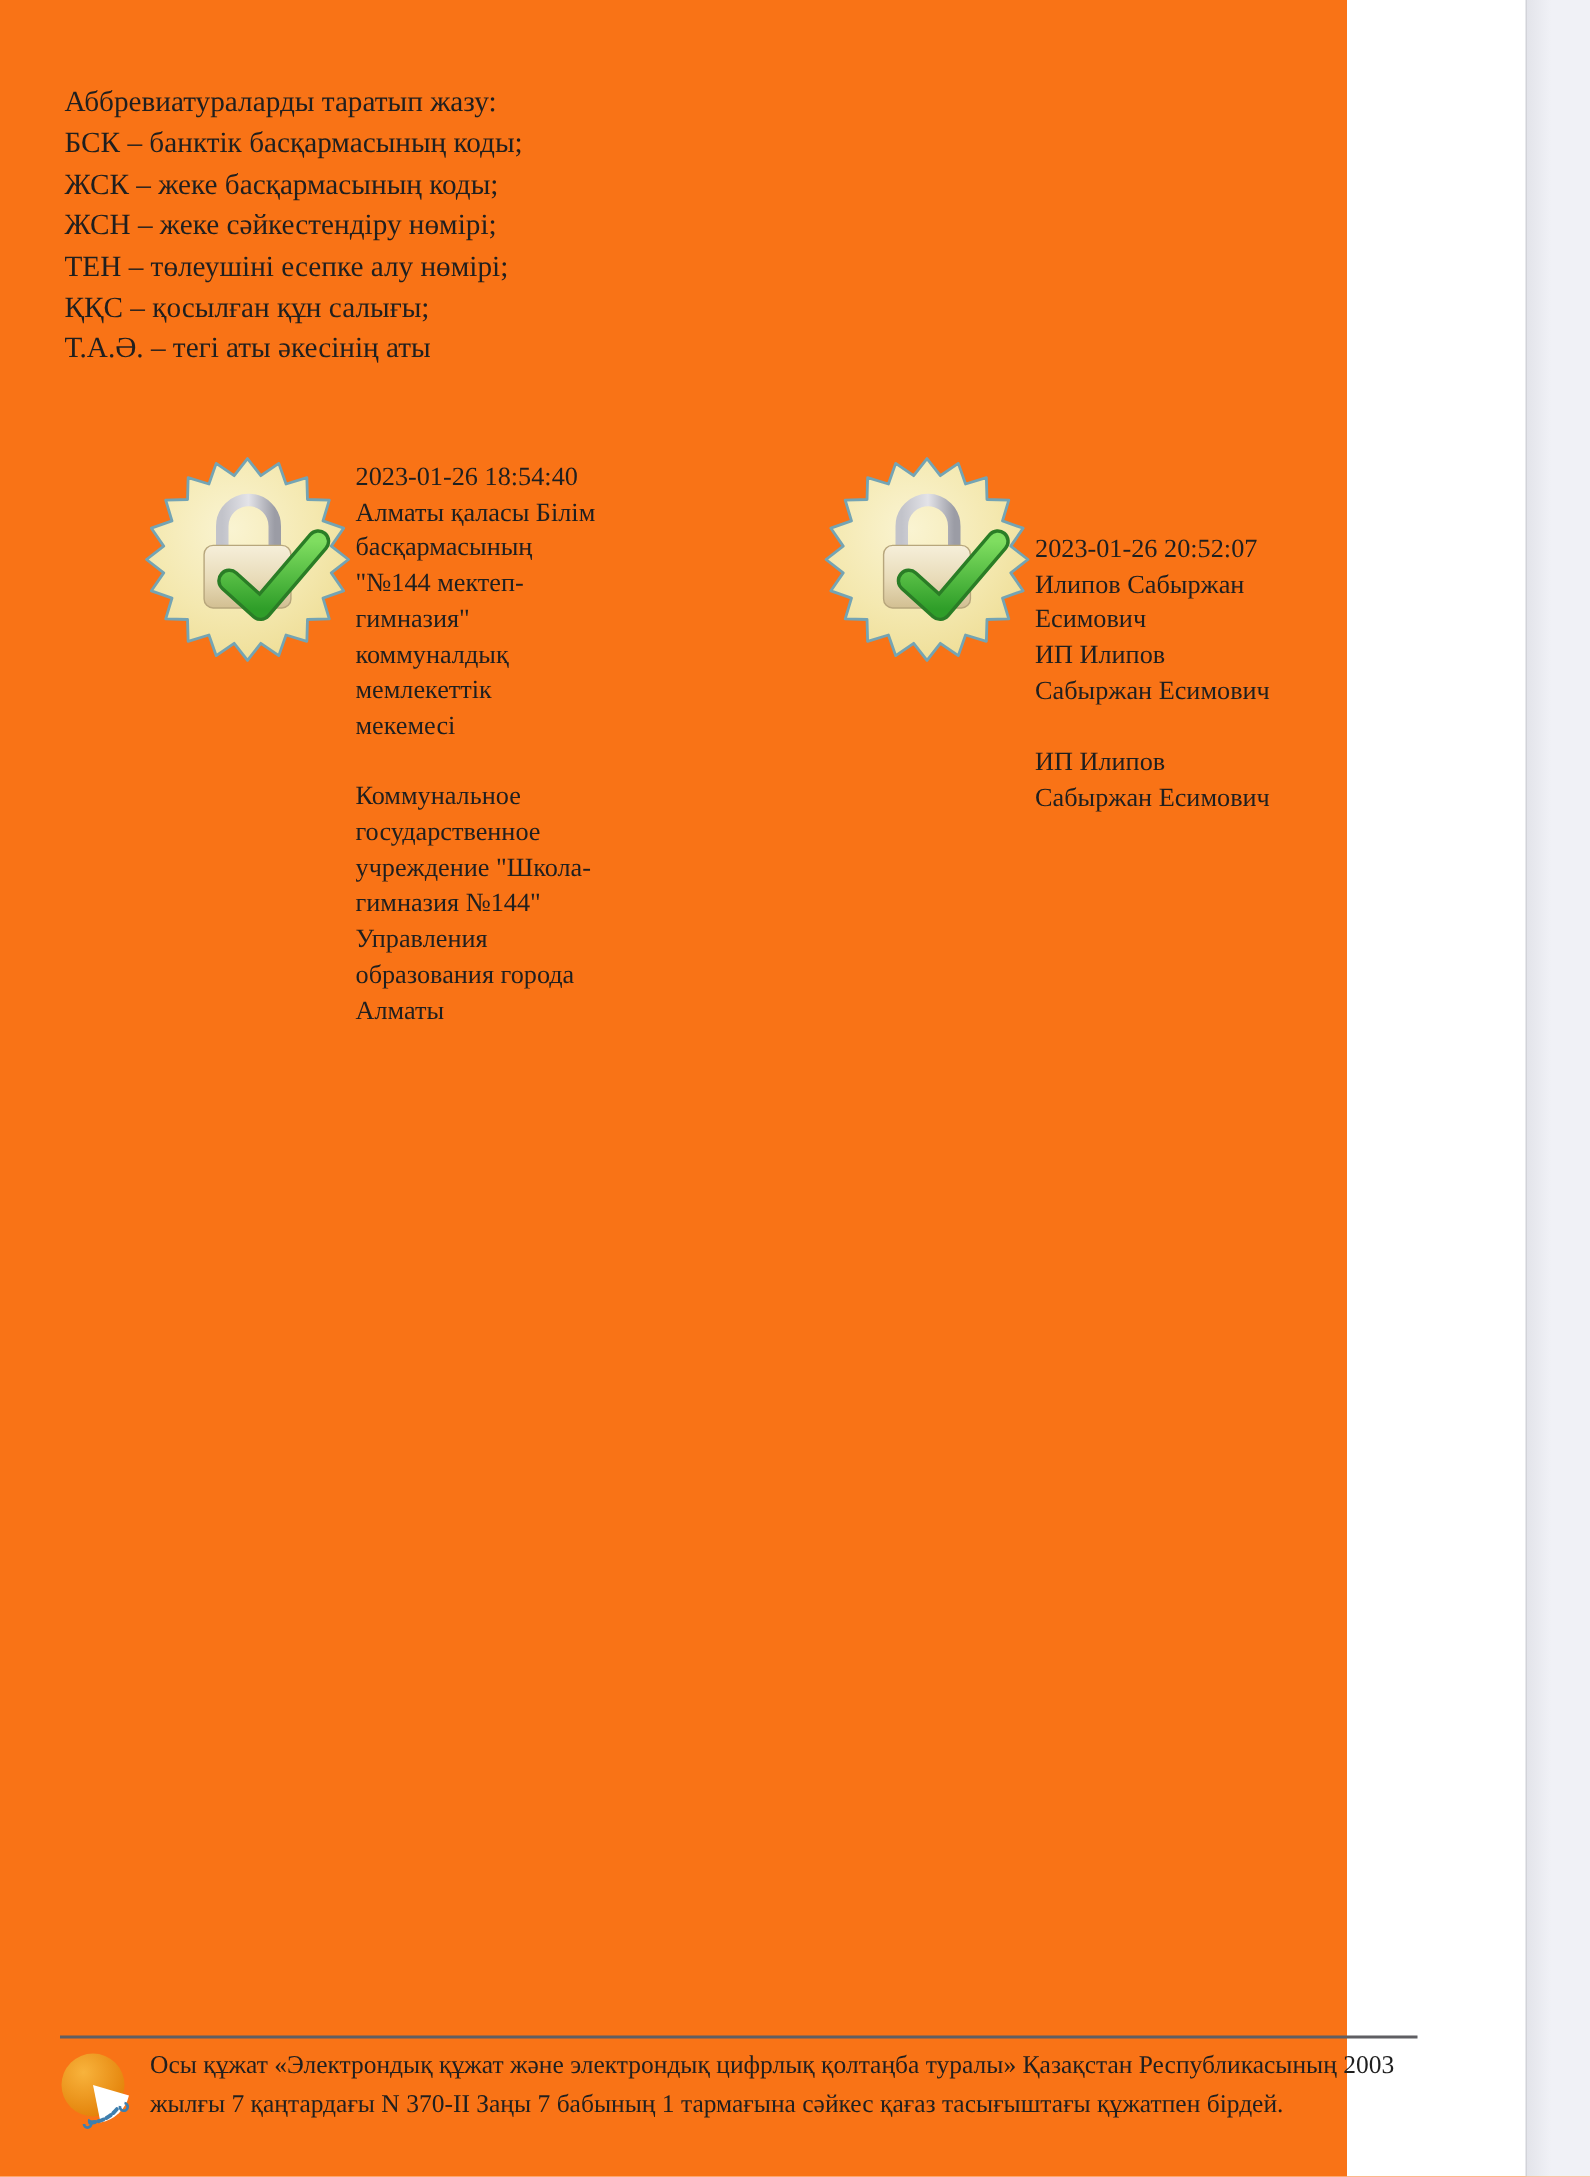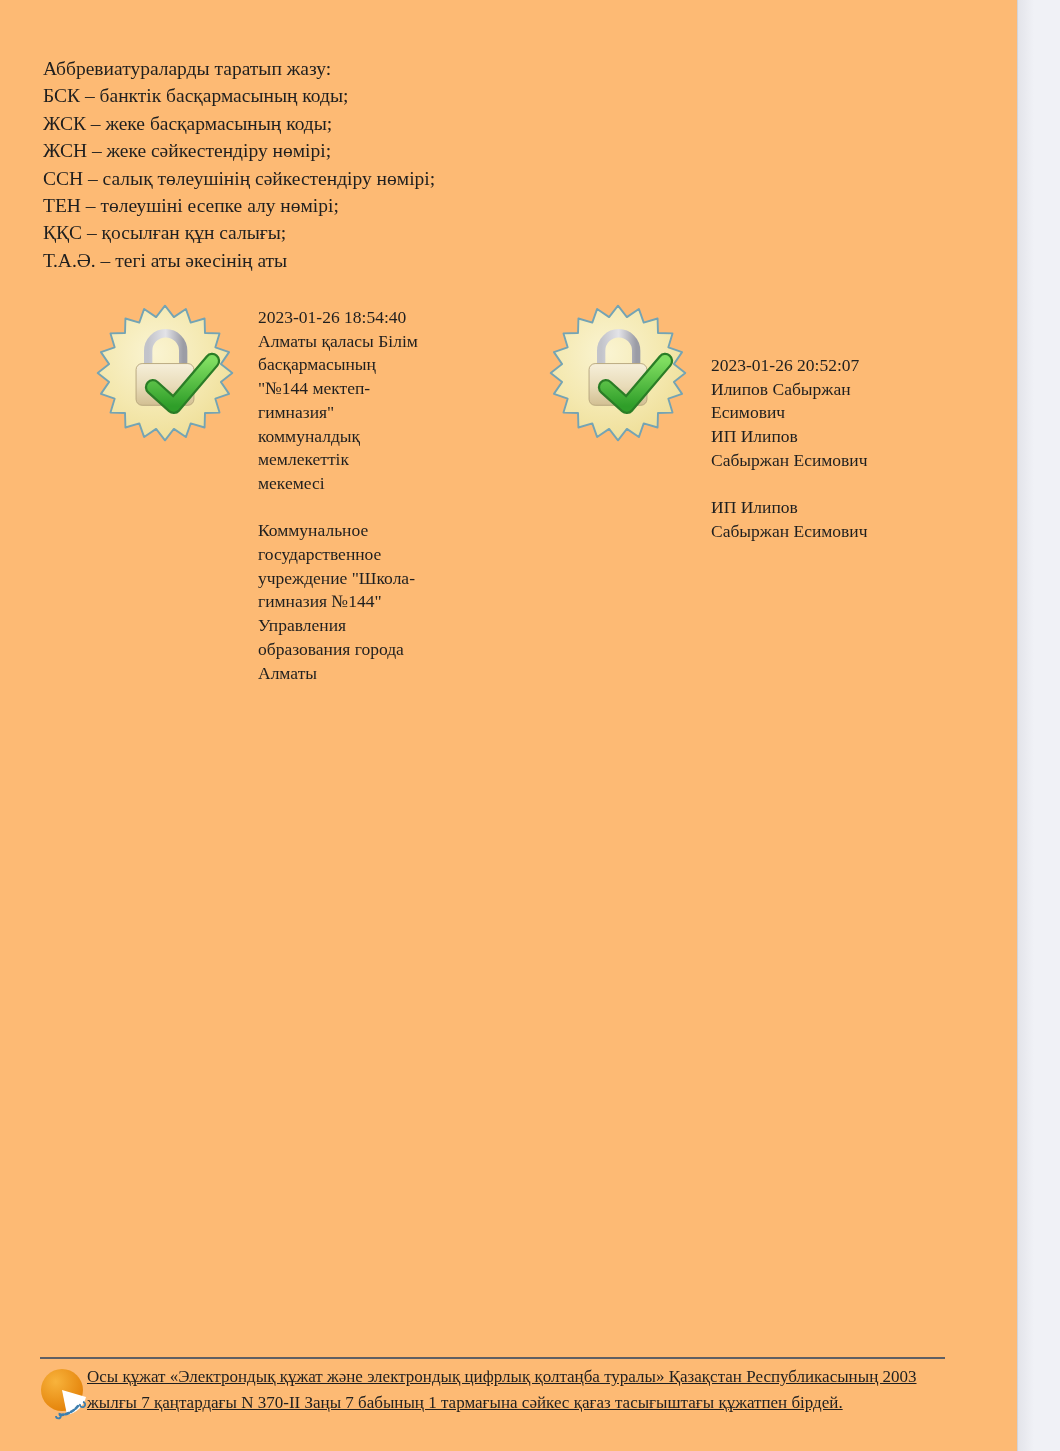--- a/index.html
+++ b/index.html
@@ -1,31 +1,31 @@
 <!DOCTYPE html>
 <html><head>
 <meta charset="utf-8">
 <style>
   html,body{margin:0;padding:0;}
   body{width:1060px;height:1451px;background:#ffffff;font-family:"Liberation Serif",serif;color:#1f1f1f;position:relative;overflow:hidden;}
-  .page{position:absolute;left:0;top:0;width:1017px;height:1451px;background:#fdba74;}
+  .page{position:absolute;left:0;top:0;width:898px;height:1451px;background:#f97316;}
   .gutter{position:absolute;left:1017px;top:0;width:43px;height:1451px;background:linear-gradient(to right,#e3e4ea 0px,#f0f1f6 16px);border-left:1px solid #d2d3d9;}
   .abbr{position:absolute;left:43px;top:55px;font-size:19.5px;line-height:27.4px;white-space:nowrap;}
-  .sig{position:absolute;display:flex;align-items:flex-start;gap:21px;}
+  .sig{position:absolute;display:flex;align-items:flex-start;}
   .sig-1{left:95px;top:303px;}
   .sig-2{left:548px;top:303px;}
   .seal{width:140px;height:140px;flex:0 0 140px;}
   .sig-text{margin-left:2px;padding-top:3px;font-size:17.5px;line-height:23.7px;}
   .sig-1 .sig-text{width:208px;}
   .sig-2 .sig-text{width:205px;margin-top:48px;}
   .sig-text div{white-space:pre-line;}
   .org-ru{margin-top:23.7px;}
   .footer-rule{position:absolute;left:40px;top:1357px;width:905px;height:2px;background:#5f5f63;}
   .footer-logo{position:absolute;left:36px;top:1366px;width:56px;height:56px;}
-  .footer-text{position:absolute;left:87px;top:1364px;width:856px;font-size:17px;line-height:25.7px;text-decoration:underline;}
+  .footer-text{position:absolute;left:100px;top:1364px;width:856px;font-size:17px;line-height:25.7px;}
 </style>
 </head>
 <body>
 
 <svg width="0" height="0" style="position:absolute">
   <defs>
     <radialGradient id="sealFill" cx="42%" cy="35%" r="70%">
       <stop offset="0%" stop-color="#faf4d2"></stop>
       <stop offset="60%" stop-color="#f4e8af"></stop>
       <stop offset="100%" stop-color="#eedd95"></stop>
@@ -58,21 +58,20 @@
   </defs>
 </svg>
 
 <div class="page">
 
   <div class="abbr">
     <div>Аббревиатураларды таратып жазу:</div>
     <div>БСК – банктік басқармасының коды;</div>
     <div>ЖСК – жеке басқармасының коды;</div>
     <div>ЖСН – жеке сәйкестендіру нөмірі;</div>
-    <div>ССН – салық төлеушінің сәйкестендіру нөмірі;</div>
     <div>ТЕН – төлеушіні есепке алу нөмірі;</div>
     <div>ҚҚС – қосылған құн салығы;</div>
     <div>Т.А.Ә. – тегі аты әкесінің аты</div>
   </div>
 
   <div class="sig sig-1">
     <svg class="seal" viewBox="-2 -2 104 104" aria-hidden="true">
       <use href="#sealShape"></use>
     </svg>
     <div class="sig-text">

